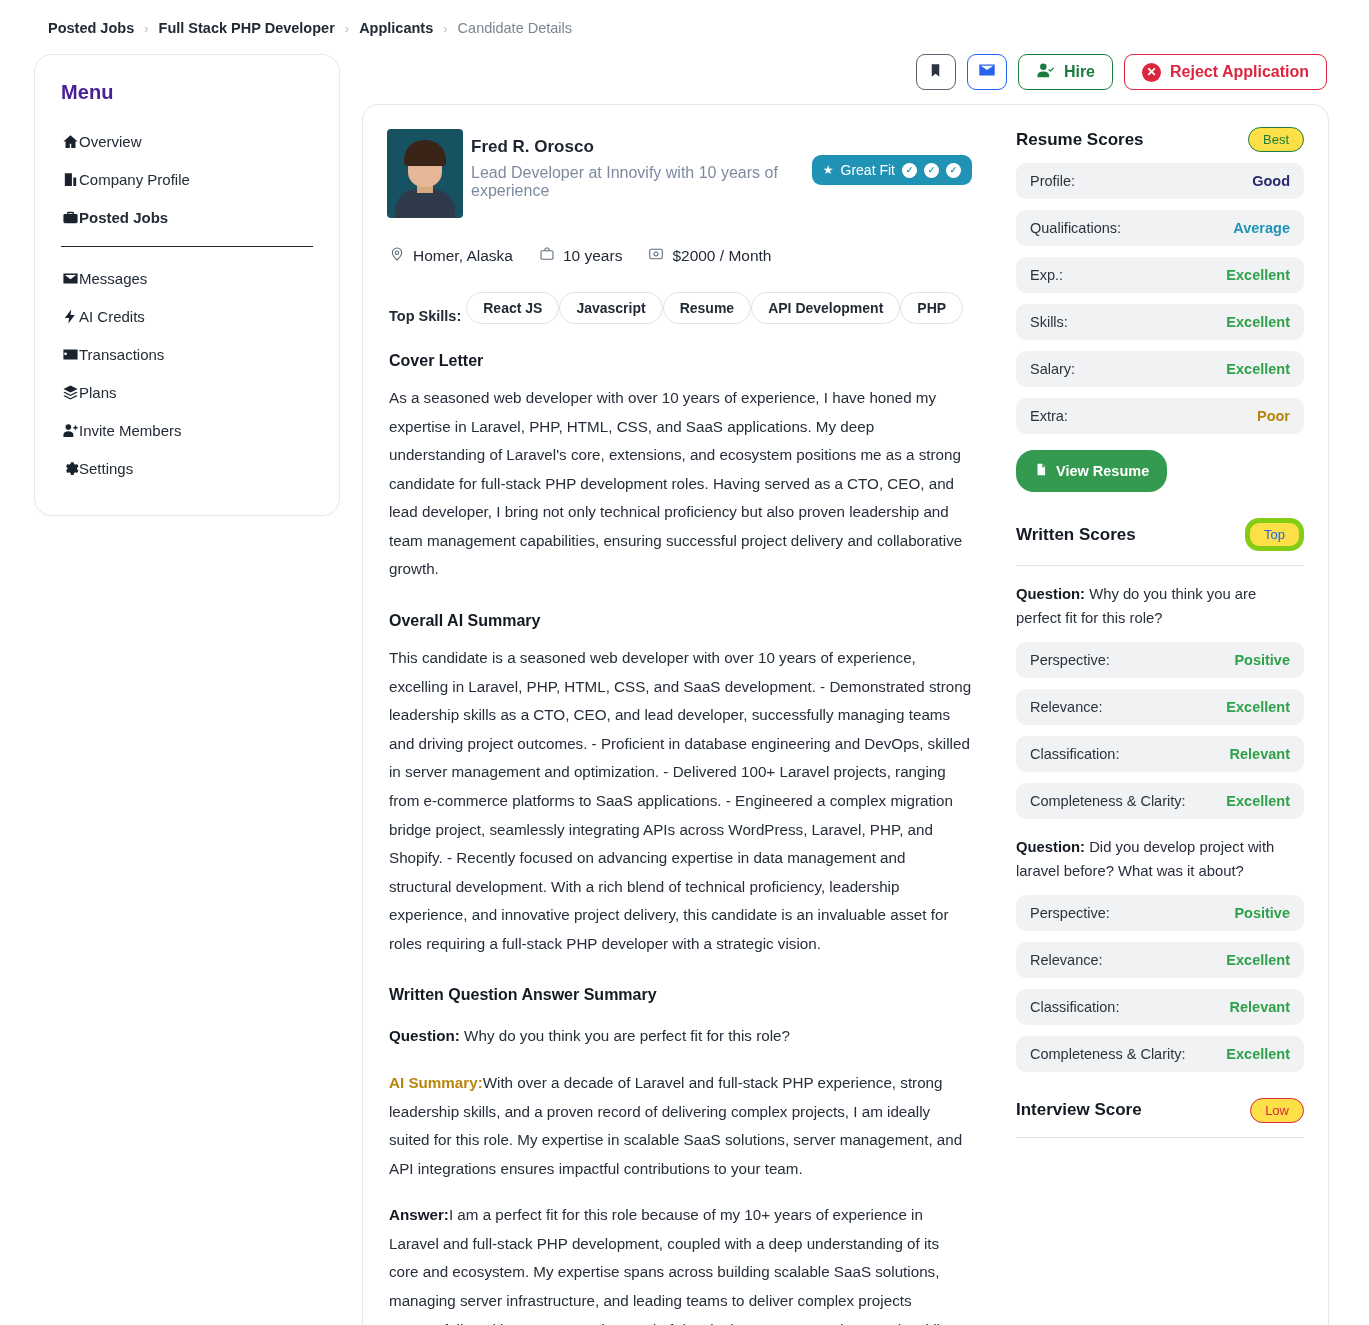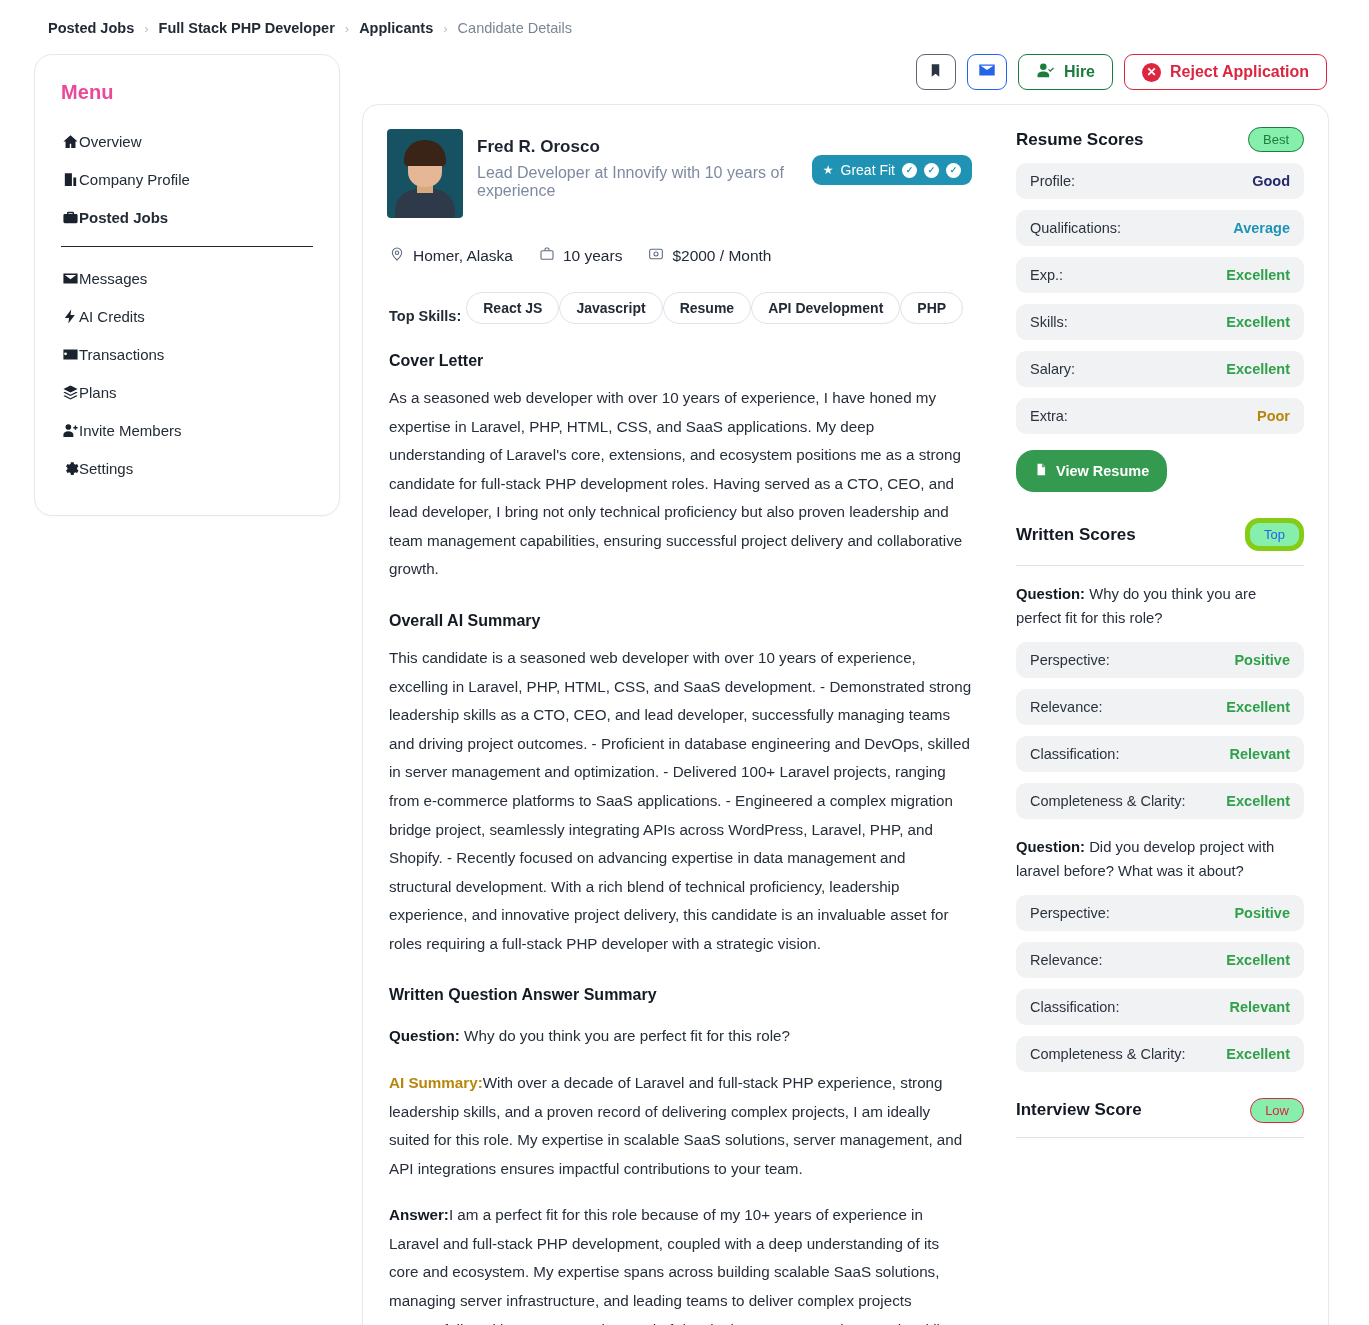--- a/index.html
+++ b/index.html
@@ -25,21 +25,21 @@
   .page{ display:flex; padding:18px 40px 0 34px; gap:22px; align-items:flex-start; }
 
   
   .sidebar{
     width:306px; flex:0 0 306px;
     border:1px solid #e4e9ee; border-radius:18px;
     background:#fff; padding:26px 0 28px 0;
     box-shadow:0 1px 2px rgba(16,24,40,.03);
   }
   .menu-title{
-    font-size:20px; font-weight:700; color:#ec4899;
+    font-size:20px; font-weight:700; color:#4c1d95;
     padding:0 0 18px 26px; letter-spacing:.1px;
   }
   .menu-item{
     display:flex; align-items:center; gap:0;
     padding:10px 26px 10px 26px; font-size:15px; color:#232b36;
     cursor:pointer;
   }
   .menu-item .ico{ width:18px; height:18px; display:flex; align-items:center; justify-content:center; flex:0 0 18px; color:#1a222e;}
   .menu-item .ico svg{ width:17px; height:17px; fill:#1a222e; }
   .menu-item.strong .lbl{ font-weight:700; }
@@ -72,21 +72,21 @@
   
   .card{
     border:1px solid #e4e9ee; border-radius:16px; background:#fff;
     box-shadow:0 1px 2px rgba(16,24,40,.03);
     display:flex; min-height:1195px;
   }
   .card-main{ flex:1 1 auto; min-width:0; padding:24px 26px 20px 24px; }
   .card-side{ width:330px; flex:0 0 330px; padding:22px 24px 20px 18px; }
 
   
-  .prof{ display:flex; align-items:flex-start; gap:14px; }
+  .prof{ display:flex; align-items:flex-start; gap:8px; }
   .avatar{
     width:76px; height:89px; flex:0 0 76px; border-radius:4px;
     background:#175263; position:relative; overflow:hidden;
   }
   .av-hair{ position:absolute; left:17px; top:11px; width:42px; height:26px; background:#3a2418; border-radius:20px 20px 4px 4px; }
   .av-face{ position:absolute; left:21px; top:20px; width:34px; height:38px; background:#e6b796; border-radius:16px 16px 15px 15px; }
   .av-neck{ position:absolute; left:30px; top:52px; width:16px; height:12px; background:#d8a87f; }
   .av-body{ position:absolute; left:8px; top:60px; width:60px; height:32px; background:#2e3a4a; border-radius:22px 22px 0 0; }
   .av-eye{ position:absolute; width:3px; height:3px; background:#3a2418; border-radius:50%; top:34px; }
   .prof-text{ flex:1 1 auto; min-width:0; padding-top:8px; }
@@ -119,21 +119,21 @@
   h3.sec{ font-size:16px; font-weight:700; color:#141a23; margin:28px 0 14px 2px; }
   p.body{ font-size:15.2px; line-height:1.88; color:#262e3a; margin:0 0 4px 2px; }
   .qa-label{ font-weight:700; color:#141a23; }
   .ai-label{ font-weight:700; color:#b8860b; }
   .qa-block{ margin-top:18px; }
 
   
   .side-head{ display:flex; align-items:center; justify-content:space-between; }
   .side-title{ font-size:17px; font-weight:700; color:#141a23; }
   .pill{
-    border-radius:14px; padding:4px 14px; font-size:13px; font-weight:500; background:#86efac;
+    border-radius:14px; padding:4px 14px; font-size:13px; font-weight:500; background:#fde047;
   }
   .pill-best{ border:1px solid #1c7c3e; color:#1c7c3e; }
   .pill-top{ border:5px solid #84cc16; color:#2563eb; }
   .pill-low{ border:1px solid #dc2640; color:#dc2640; }
   .score-row{
     display:flex; align-items:center; justify-content:space-between;
     background:#f1f2f4; border-radius:10px; padding:10px 14px; margin-top:11px;
   }
   .score-key{ font-size:14.5px; color:#2b333f; }
   .score-val{ font-size:14.5px; font-weight:600; }

